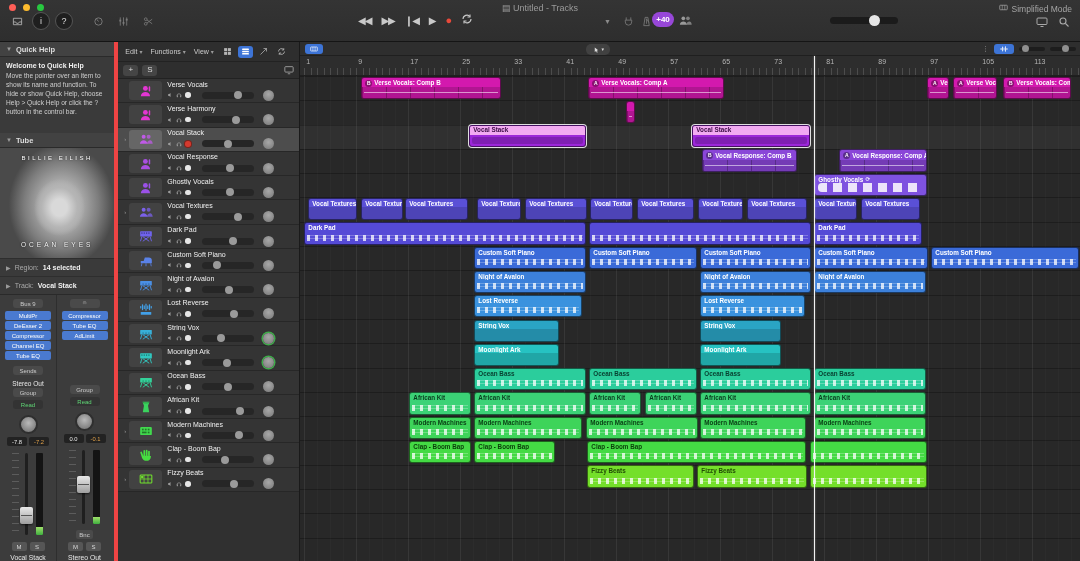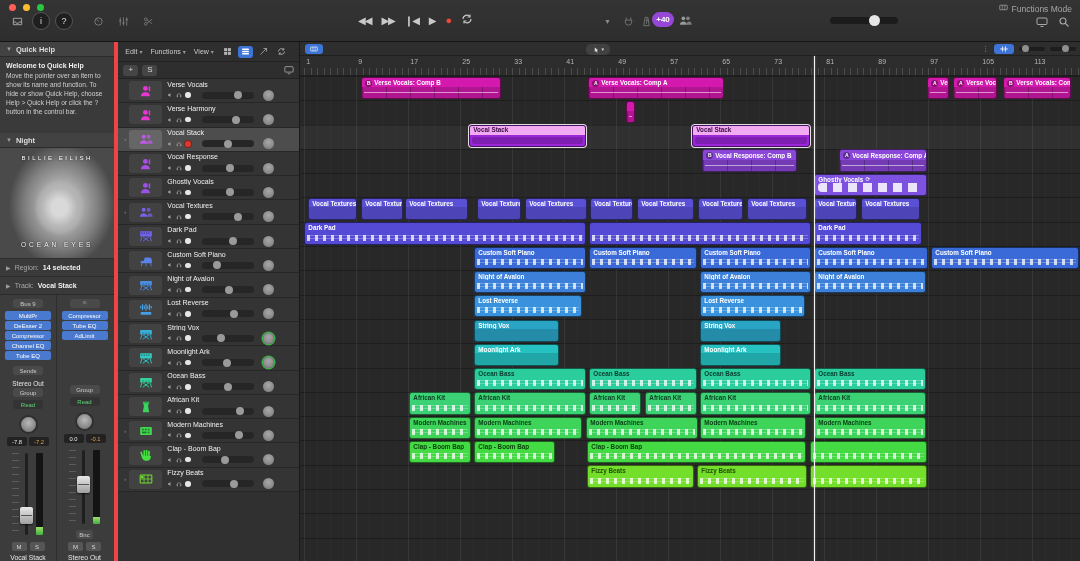--- a/index.html
+++ b/index.html
@@ -154,20 +154,21 @@
 <body>
 
 <div class="app">
 
   <header class="topbar">
     <div class="traffic">
       <span style="background:#ff5f57"></span>
       <span style="background:#febc2e"></span>
       <span style="background:#28c840"></span>
     </div>
+    <div class="win-title"><span>▤ </span><span>Untitled - Tracks</span></div>
 
     <div class="ctl-row" style="left:7px">
       <span class="icon-btn">
           <svg viewBox="0 0 24 24">
             <path d="M3 5h18v14H3zM3 13h5l2 3h4l2-3h5" fill="none" stroke="currentColor" stroke-width="1.8"></path>
           </svg>
         </span>
       <span class="icon-btn pressed" style="font-size:9px;border:1px solid #555;color:#ddd">i</span>
       <span class="icon-btn pressed" style="font-size:9px;border:1px solid #555;color:#ddd">?</span>
       <span class="icon-btn dim" style="margin-left:10px">
@@ -232,21 +233,21 @@
 
     <div class="master">
         <span class="thumb" style="left: 38.76px;"></span>
       </div>
 
     <div class="simp">
         <span><svg viewBox="0 0 24 24">
             <rect x="2" y="6" width="20" height="12" rx="1.5" fill="none" stroke="currentColor" stroke-width="2"></rect>
             <path d="M8.7 6v12M15.4 6v12" stroke="currentColor" stroke-width="1.6"></path>
           </svg></span>
-        <span>Functions Mode</span>
+        <span>Simplified Mode</span>
       </div>
     <div class="tr-icons">
       <span><svg viewBox="0 0 24 24">
             <rect x="2" y="4" width="20" height="13" rx="2" fill="none" stroke="currentColor" stroke-width="2"></rect>
             <path d="M9 21h6" stroke="currentColor" stroke-width="2"></path>
           </svg></span>
       <span><svg viewBox="0 0 24 24">
             <circle cx="10" cy="10" r="6" fill="none" stroke="currentColor" stroke-width="2.2"></circle>
             <path d="M15 15l6 6" stroke="currentColor" stroke-width="2.2"></path>
           </svg></span>
@@ -259,21 +260,21 @@
       <div class="panel-hd">
           <span class="chev">▼</span>
           <span>Quick Help</span>
         </div>
       <div class="help-body">
         <b>Welcome to Quick Help</b>
         <p>Move the pointer over an item to show its name and function. To hide or show Quick Help, choose Help &gt; Quick Help or click the ? button in the control bar.</p>
       </div>
       <div class="panel-hd">
           <span class="chev">▼</span>
-          <span>Night</span>
+          <span>Tube</span>
         </div>
       <div class="art">
         <div class="l1">BILLIE EILISH</div>
         <div class="l2">OCEAN EYES</div>
       </div>
       <div class="insp-row">
         <span class="chev">▶</span>
         <span>Region:</span>
           <b>14 selected</b>
       </div>

